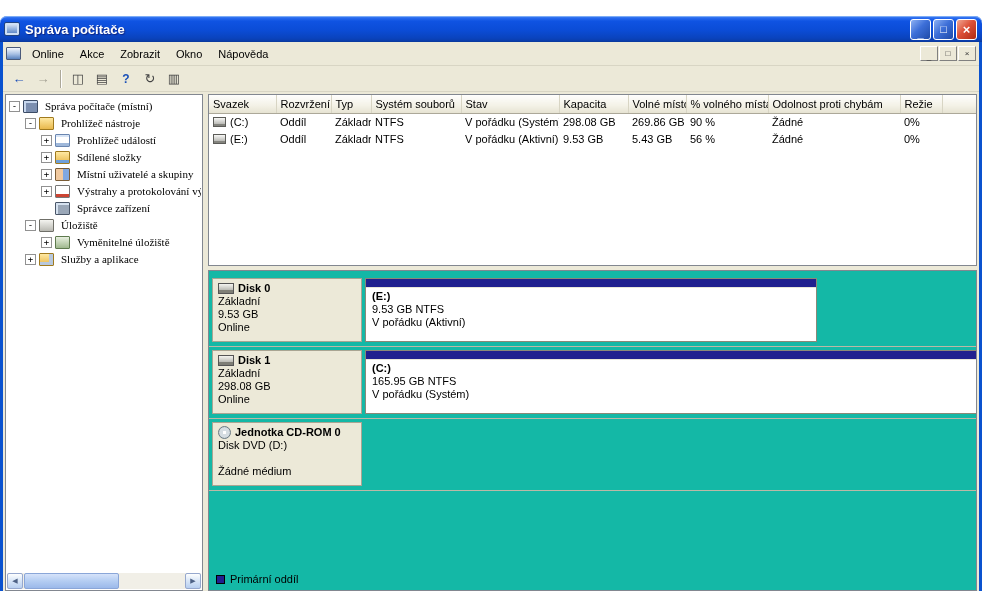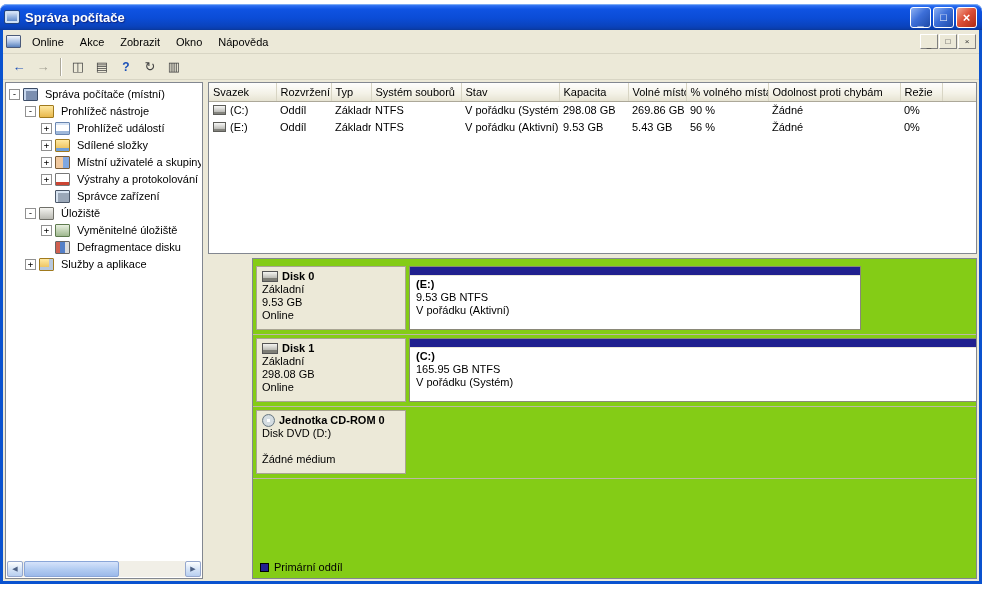--- a/index.html
+++ b/index.html
@@ -5,21 +5,21 @@
   :root{
     --win-border:#0a52cf;
     --primary-partition:#20208F;
     --gray:#ECE9D8;
   }
   *{margin:0;padding:0;box-sizing:border-box;}
   html,body{width:982px;height:591px;}
   body{font-family:"Liberation Sans",sans-serif;font-size:11px;color:#000;background:#fff;position:relative;overflow:hidden;}
 
   
-  .window{position:absolute;left:0;top:4px;width:982px;height:420px;}
+  .window{position:absolute;left:0;top:16px;width:982px;height:420px;}
   .titlebar{height:26px;border-radius:7px 7px 0 0;display:flex;align-items:center;padding:0 5px 0 4px;
     background:linear-gradient(180deg,#5a96f2 0%,#2a6cf0 7%,#0f53e2 20%,#0b4cd6 55%,#0a43bd 85%,#0a3aa4 100%);
     box-shadow:inset 0 1px 0 #7cabf5, inset 0 -1px 0 #0a3aa0;}
   .title-icon{width:16px;height:14px;border:1px solid #23447e;border-radius:2px;
     background:linear-gradient(180deg,#e8eef8 0%,#9cb8e0 45%,#4a78c0 100%);
     box-shadow:inset 0 0 0 2px #cfe0f5;}
   .title-text{flex:1;color:#fff;font-weight:bold;font-size:13px;margin-left:5px;text-shadow:1px 1px 1px #10247e;white-space:nowrap;}
   .tb-btn{width:21px;height:21px;margin-left:2px;border:1px solid #fff;border-radius:3px;color:#fff;
     display:flex;align-items:center;justify-content:center;font-size:11px;font-weight:bold;line-height:1;}
   .tb-btn.minb,.tb-btn.maxb{background:linear-gradient(135deg,#8db1f3 0%,#3d6fd8 45%,#1e4aa8 100%);}
@@ -53,21 +53,21 @@
   .client{position:absolute;top:50px;left:0;right:0;bottom:0;background:var(--gray);}
   .tree-panel{position:absolute;left:2px;top:2px;bottom:2px;width:198px;background:#fff;
     border:1px solid #828790;}
   .tree-rows{position:absolute;left:1px;right:1px;top:1px;bottom:17px;overflow:hidden;padding-top:2px;}
   .tree-row{height:17px;display:flex;align-items:center;white-space:nowrap;cursor:default;}
   .lvl-0{padding-left:2px;}.lvl-1{padding-left:18px;}.lvl-2{padding-left:34px;}
   .expander{width:11px;height:11px;min-width:11px;margin-right:3px;border:1px solid #919191;background:#fff;
     font-family:"DejaVu Sans Mono",monospace;font-size:9px;line-height:9px;text-align:center;color:#000;}
   .expander:empty{border-color:transparent;background:transparent;}
   .ticon{width:15px;height:13px;min-width:15px;margin-right:4px;display:inline-block;border-radius:1px;}
-  .tlabel{padding:0 2px;border:1px dotted transparent;line-height:13px;}
+  .tlabel{padding:0 2px;border:1px dotted transparent;line-height:13px;font-family:Liberation Serif, serif;}
   .tree-row.sel .tlabel{background:#e3e1d3;border:1px dotted #4a4a4a;}
 
   
   .icn-computer{background:#7c8fb0;border:1px solid #3c4c66;box-shadow:inset 2px 2px 0 #c7d7ee;}
   .icn-tools{background:linear-gradient(#ffe9a2,#e8b84c);border:1px solid #a07a1e;}
   .icn-eventlog{background:#fff;border:1px solid #6a86b0;box-shadow:inset 0 -3px 0 #9fb8da, inset 0 2px 0 #d7e4f5;}
   .icn-shared{background:linear-gradient(#ffe9a2,#e8b84c);border:1px solid #a07a1e;box-shadow:inset 0 -3px 0 #6f9fd8;}
   .icn-users{background:linear-gradient(90deg,#f0c89e 0 50%,#7fa7e0 50%);border:1px solid #7a5c36;}
   .icn-perf{background:linear-gradient(0deg,#cc4433 0 30%,#fff 30%);border:1px solid #777;}
   .icn-devmgr{background:#9aa7b8;border:1px solid #4a5668;box-shadow:inset 2px 2px 0 #d6e2f0;}
@@ -94,21 +94,21 @@
     background:linear-gradient(#fefefd,#f3f1e6 60%,#e6e3d2);border-right:1px solid #d8d5c4;border-bottom:1px solid #aca899;cursor:default;}
   th.fillh{border-right:none;}
   td{height:17px;padding:0 4px;white-space:nowrap;overflow:hidden;cursor:default;}
   .cell-first{display:flex;align-items:center;}
   .vol-icon{width:13px;height:10px;min-width:13px;margin-right:4px;display:inline-block;
     background:linear-gradient(#f8f8f6,#a5a5a0);border:1px solid #5c5c58;box-shadow:inset 0 -2px 0 #84847e;}
   .cw0{width:67px}.cw1{width:55px}.cw2{width:40px}.cw3{width:90px}.cw4{width:98px}
   .cw5{width:69px}.cw6{width:58px}.cw7{width:82px}.cw8{width:132px}.cw9{width:42px}
 
   
-  .graph-pane{position:absolute;top:176px;left:0;right:0;bottom:0;background:#84cc16;border:1px solid #828790;overflow:hidden;margin-left:44px;}
+  .graph-pane{position:absolute;top:176px;left:0;right:0;bottom:0;background:#14b8a6;border:1px solid #828790;overflow:hidden;}
   .disk-rows{padding-top:4px;}
   .disk-row{position:relative;height:72px;border-bottom:1px solid #bcb8a6;}
   .disk-info{position:absolute;left:3px;top:3px;width:150px;height:64px;background:var(--gray);
     border:1px solid #a9a593;padding:2px 5px;}
   .disk-title{display:flex;align-items:center;gap:4px;font-weight:bold;line-height:14px;}
   .dline{min-height:13px;line-height:13px;}
   .dicn{display:inline-block;}
   .dicn-disk{width:16px;height:11px;background:linear-gradient(#f4f4f0,#9e9e96);border:1px solid #555;box-shadow:inset 0 -3px 0 #7e7e76;}
   .dicn-cd{width:13px;height:13px;border-radius:50%;border:1px solid #6a7a84;
     background:radial-gradient(circle,#fff 0 20%,#d5dde2 21% 60%,#9fb0ba 100%);}
@@ -232,25 +232,20 @@
               <span class="ticon icn-storage"></span>
               <span class="tlabel">Úložiště</span>
             </div>
 
             <div class="tree-row lvl-2">
               <span class="expander">+</span>
               <span class="ticon icn-removable"></span>
               <span class="tlabel">Vyměnitelné úložiště</span>
             </div>
 
-            <div class="tree-row lvl-2">
-              <span class="expander"></span>
-              <span class="ticon icn-defrag"></span>
-              <span class="tlabel">Defragmentace disku</span>
-            </div>
 
 
             <div class="tree-row lvl-1">
               <span class="expander">+</span>
               <span class="ticon icn-services"></span>
               <span class="tlabel">Služby a aplikace</span>
             </div>
 
         </div>
         <div class="hscroll">

